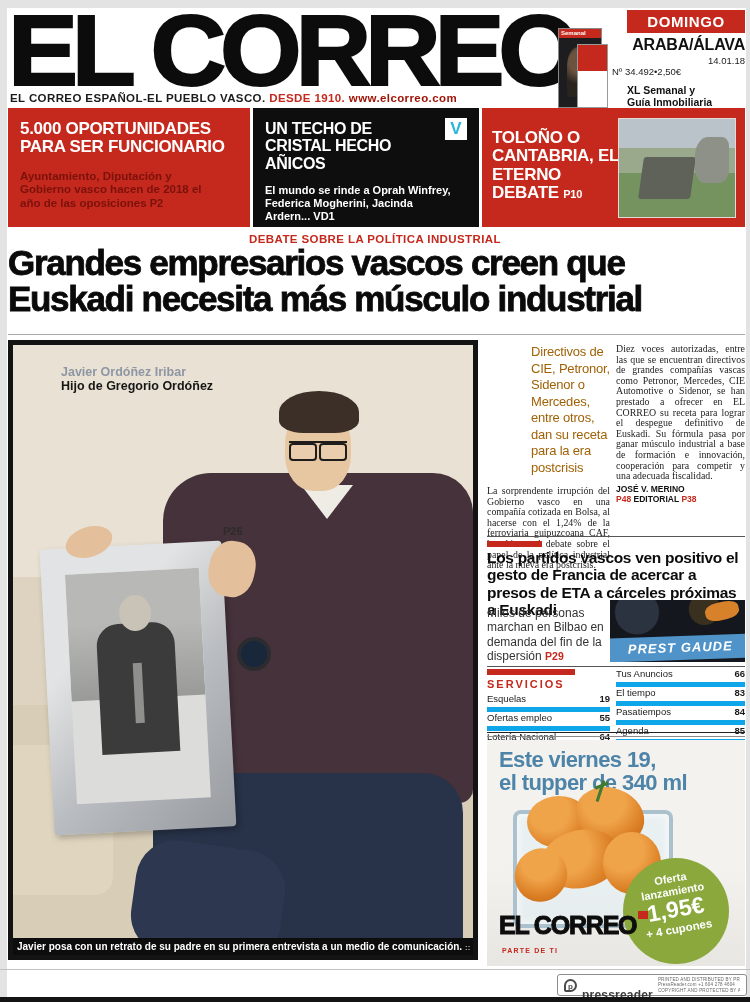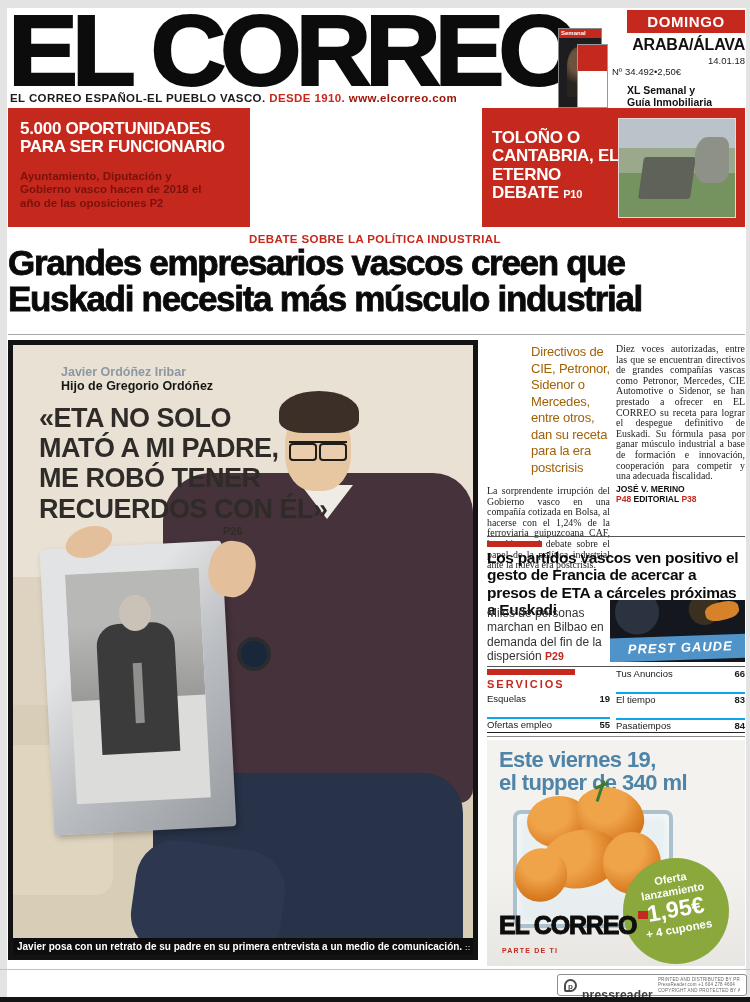--- a/index.html
+++ b/index.html
@@ -97,21 +97,21 @@
   .demo{left:610px;top:600px;width:135px;height:62px;background:radial-gradient(circle at 20% 20%,#2c3340 0 18%,transparent 19%),radial-gradient(circle at 70% 15%,#3a3020 0 14%,transparent 15%),#14171d;overflow:hidden;}
   .demo .flag{position:absolute;right:6px;top:2px;width:34px;height:18px;background:#d7822a;border-radius:40%;transform:rotate(-12deg);}
   .demo .banner{position:absolute;left:-4px;bottom:2px;width:110%;height:24px;background:#4f93c9;transform:rotate(-2deg);color:#fff;font-size:13px;font-weight:bold;font-style:italic;letter-spacing:1px;text-align:center;line-height:24px;}
   .rule2{left:487px;top:666px;width:258px;}
 
   
   .redbar2{left:487px;top:669px;width:88px;}
   .svc-title{left:487px;top:678px;font-size:11px;font-weight:bold;letter-spacing:2px;color:#c5281c;}
   .svc-left{left:487px;top:693px;width:123px;}
   .svc-right{left:616px;top:668px;width:129px;}
-  .svc-row{display:flex;justify-content:space-between;font-size:9.5px;color:#1a1a1a;border-bottom:2px solid #0ea5e9;height:26px;line-height:11px;}
+  .svc-row{display:flex;justify-content:space-between;font-size:9.5px;color:#1a1a1a;border-bottom:5px solid #0ea5e9;height:19px;line-height:11px;}
   .svc-page{font-weight:bold;}
   .dblrule{left:487px;top:732px;width:258px;height:5px;border-top:1.6px solid #222;border-bottom:1px solid #8a8a8a;}
 
   
   .ad{left:487px;top:740px;width:258px;height:226px;background:linear-gradient(180deg,#f3f2ef 0 55%,#e7e6e2 100%);overflow:hidden;}
   .ad-title{position:absolute;left:12px;top:8px;font-size:22px;font-weight:bold;line-height:1.05;letter-spacing:-.6px;color:#4d84a8;}
   .tupper{position:absolute;left:26px;top:70px;width:160px;height:118px;background:rgba(226,238,243,.6);border:4px solid rgba(168,192,204,.95);border-radius:8px;box-shadow:inset 0 0 10px rgba(255,255,255,.8);}
   .blob{position:absolute;border-radius:50%;background:radial-gradient(circle at 35% 30%,#f0a44a 0 35%,#d97c22 70%,#bc6216 100%);}
   .b1{left:10px;top:-18px;width:64px;height:52px;}
   .b2{left:58px;top:-26px;width:70px;height:56px;transform:rotate(20deg);}
@@ -161,20 +161,28 @@
   <div class="abs region">ARABA/ÁLAVA</div>
   <div class="abs eddate">14.01.18</div>
   <div class="abs edissue">Nº 34.492•2,50€</div>
   <div class="abs suppl">XL Semanal y Guía Inmobiliaria</div>
 
   <div class="abs promo promo1">
     <div class="promo-title">5.000 OPORTUNIDADES PARA SER FUNCIONARIO</div>
     <div class="sub">
       <span>Ayuntamiento, Diputación y Gobierno vasco hacen de 2018 el año de las oposiciones</span>
       <span class="pref">P2</span>
+    </div>
+  </div>
+  <div class="abs promo promo2">
+    <div class="promo-title">UN TECHO DE CRISTAL HECHO AÑICOS</div>
+    <div class="vlogo">V</div>
+    <div class="sub">
+      <span>El mundo se rinde a Oprah Winfrey, Federica Mogherini, Jacinda Ardern...</span>
+      <span class="pref">VD1</span>
     </div>
   </div>
   <div class="abs promo promo3">
     <div class="promo-title">
       <span>TOLOÑO O CANTABRIA, EL ETERNO DEBATE</span>
       <span class="pref">P10</span>
     </div>
     <div class="p3photo">
       <div class="p3ruin"></div>
       <div class="p3rock"></div>
@@ -203,26 +211,20 @@
         <div class="bw-suit"></div>
         <div class="bw-head"></div>
         <div class="bw-tie"></div>
       </div>
     </div>
     <div class="hand1"></div>
     <div class="hand2"></div>
     <div class="watch"></div>
     <div class="ph-person">Javier Ordóñez Iribar</div>
     <div class="ph-person2">Hijo de Gregorio Ordóñez</div>
-    <div class="ph-quote">
-      <div>«ETA NO SOLO</div>
-      <div>MATÓ A MI PADRE,</div>
-      <div>ME ROBÓ TENER</div>
-      <div>RECUERDOS CON ÉL»</div>
-    </div>
     <div class="ph-pref">P26</div>
     <div class="caption-bar">
       <span>Javier posa con un retrato de su padre en su primera entrevista a un medio de comunicación.</span>
       <span class="credit">:: JOSÉ IGNACIO LOBO</span>
     </div>
   </div>
 
   <div class="abs col1">
     <div class="standfirst">Directivos de CIE, Petronor, Sidenor o Mercedes, entre otros, dan su receta para la era postcrisis</div>
     <div class="serif">La sorprendente irrupción del Gobierno vasco en una compañía cotizada en Bolsa, al hacerse con el 1,24% de la ferroviaria guipuzcoana CAF, ha abierto el debate sobre el papel de la política industrial ante la nueva era postcrisis.</div>

